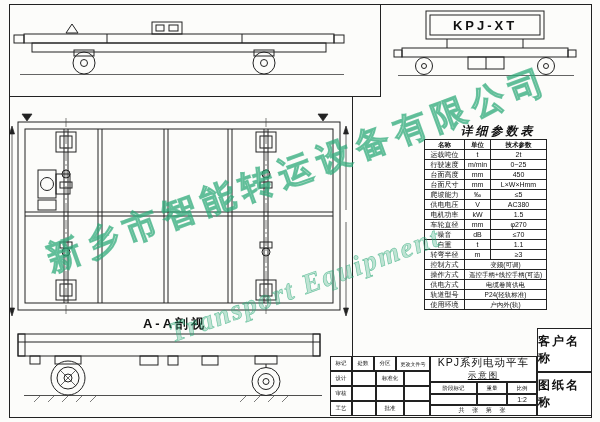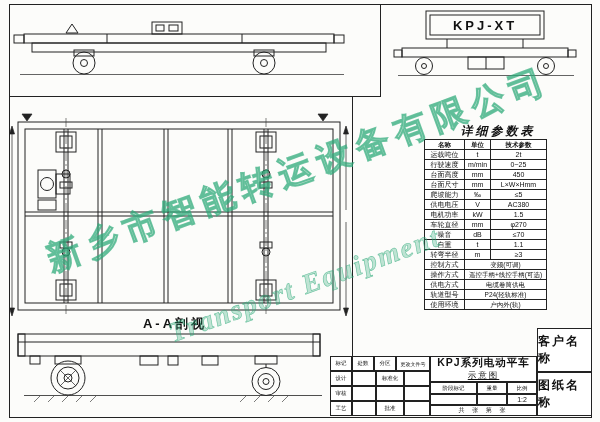--- a/index.html
+++ b/index.html
@@ -14,21 +14,21 @@
   .lbl-section{left:105px;top:315px;width:140px;font-size:13px;}
   .lbl-params{left:436px;top:123px;width:124px;font-size:12px;font-weight:bold;font-style:italic;}
   table.params{position:absolute;left:424px;top:139px;border-collapse:collapse;font-size:7px;color:#111;background:#fff;}
   table.params th,table.params td{border:1px solid #222;padding:0 1px;height:9px;line-height:9px;
     white-space:nowrap;overflow:hidden;text-align:center;}
   table.params th{font-weight:bold;font-size:6.5px;}
   td.pname{text-align:left;}
   .tbc{position:absolute;border:1px solid #222;display:flex;align-items:center;justify-content:center;
     font-size:5.5px;color:#111;overflow:hidden;white-space:nowrap;background:#fff;}
   .tbc-big{flex-direction:column;}
-  .tb-title{font-size:10.5px;font-weight:bold;letter-spacing:1px;}
+  .tb-title{font-size:10.5px;font-weight:normal;letter-spacing:1px;}
   .tb-sub{font-size:8.5px;letter-spacing:2px;text-decoration:underline;}
   .namebox{position:absolute;border:1px solid #222;display:flex;align-items:center;justify-content:center;
     font-size:12px;font-weight:bold;letter-spacing:2px;color:#111;background:#fff;}
   .wm{position:absolute;z-index:30;pointer-events:none;white-space:nowrap;font-weight:bold;
     color:rgba(46,170,122,0.30);-webkit-text-stroke:1px rgba(46,170,122,0.65);transform-origin:0 50%;}
   .wm1{left:48px;top:238px;font-size:34px;letter-spacing:7px;transform:rotate(-20deg);}
   .wm2{left:170px;top:318px;font-size:28px;font-style:italic;letter-spacing:2px;transform:rotate(-20deg);
     font-family:"Liberation Serif",serif;-webkit-text-stroke:0.6px rgba(46,170,122,0.65);}
 </style>
 </head>

